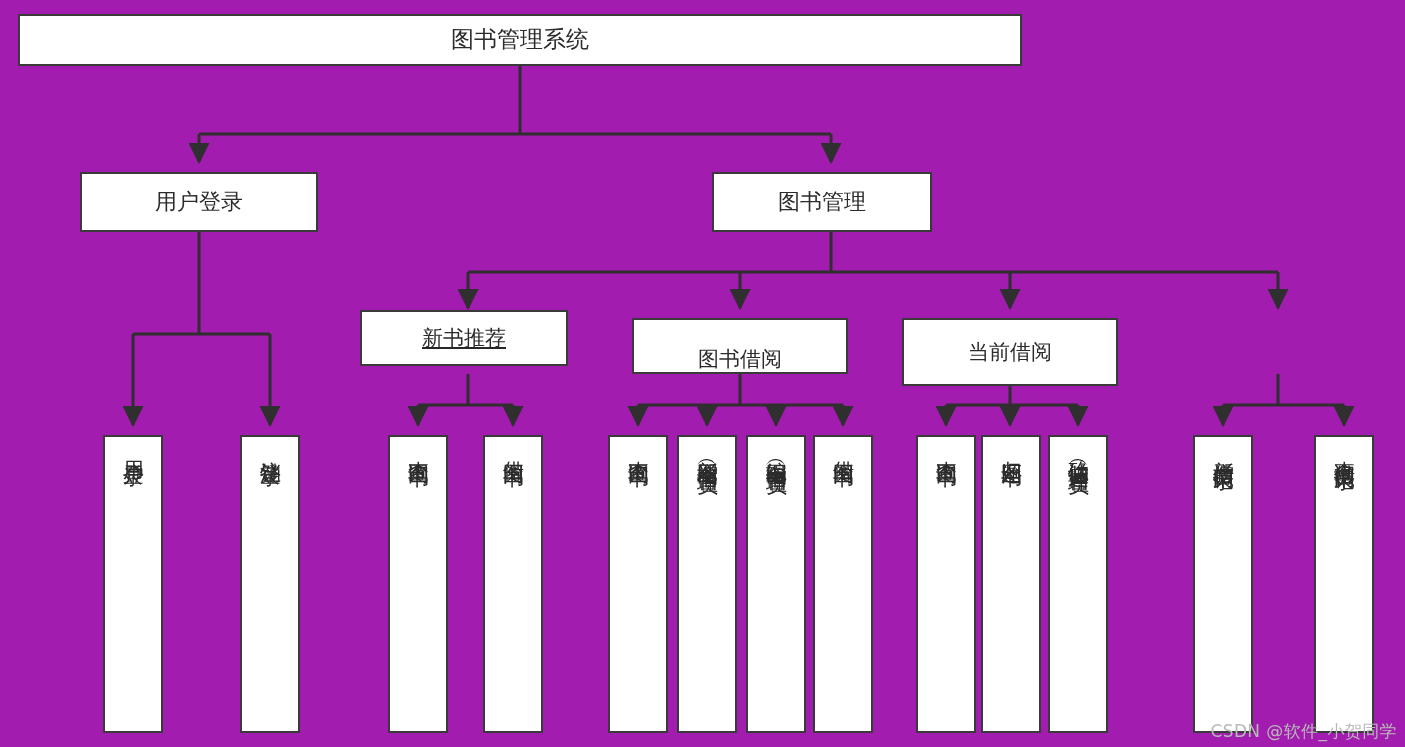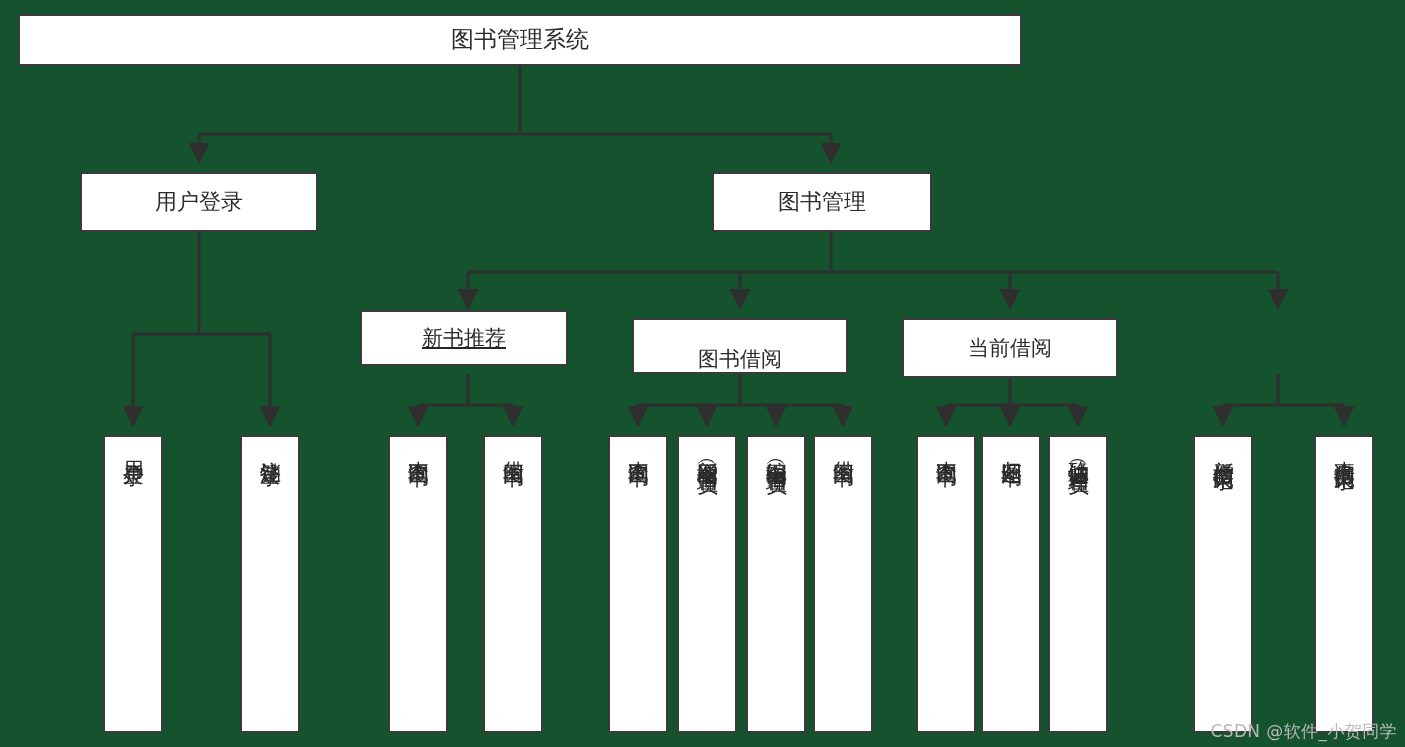--- a/index.html
+++ b/index.html
@@ -7,21 +7,21 @@
     padding: 0;
     background: #ffffff;
   }
   body {
     font-family: "DejaVu Sans", "Liberation Sans", sans-serif;
   }
   #canvas {
     position: relative;
     width: 1405px;
     height: 747px;
-    background: #14532d;
+    background: #a21caf;
     overflow: hidden;
   }
   svg.wires {
     position: absolute;
     left: 0;
     top: 0;
     width: 1405px;
     height: 747px;
     pointer-events: none;
   }
@@ -132,21 +132,21 @@
   <div class="node tier2" style="left:712px; top:172px; width:220px; height:60px;">
     <span class="lbl">图书管理</span>
   </div>
 
   <div class="node tier3" style="left:360px; top:310px; width:208px; height:56px;text-decoration:underline;">
     <span class="lbl">新书推荐</span>
   </div>
   <div class="node tier3" style="left:632px; top:318px; width:216px; height:56px;align-items:flex-end;">
     <span class="lbl">图书借阅</span>
   </div>
-  <div class="node tier3" style="left:902px; top:318px; width:216px; height:60px;">
+  <div class="node tier3" style="left:902px; top:318px; width:216px; height:68px;">
     <span class="lbl">当前借阅</span>
   </div>
 
   <div class="node leaf" style="left:103px; top:435px; width:60px; height:298px;">
     <span class="lbl">用户登录</span>
   </div>
   <div class="node leaf" style="left:240px; top:435px; width:60px; height:298px;">
     <span class="lbl">注销登录</span>
   </div>
 

